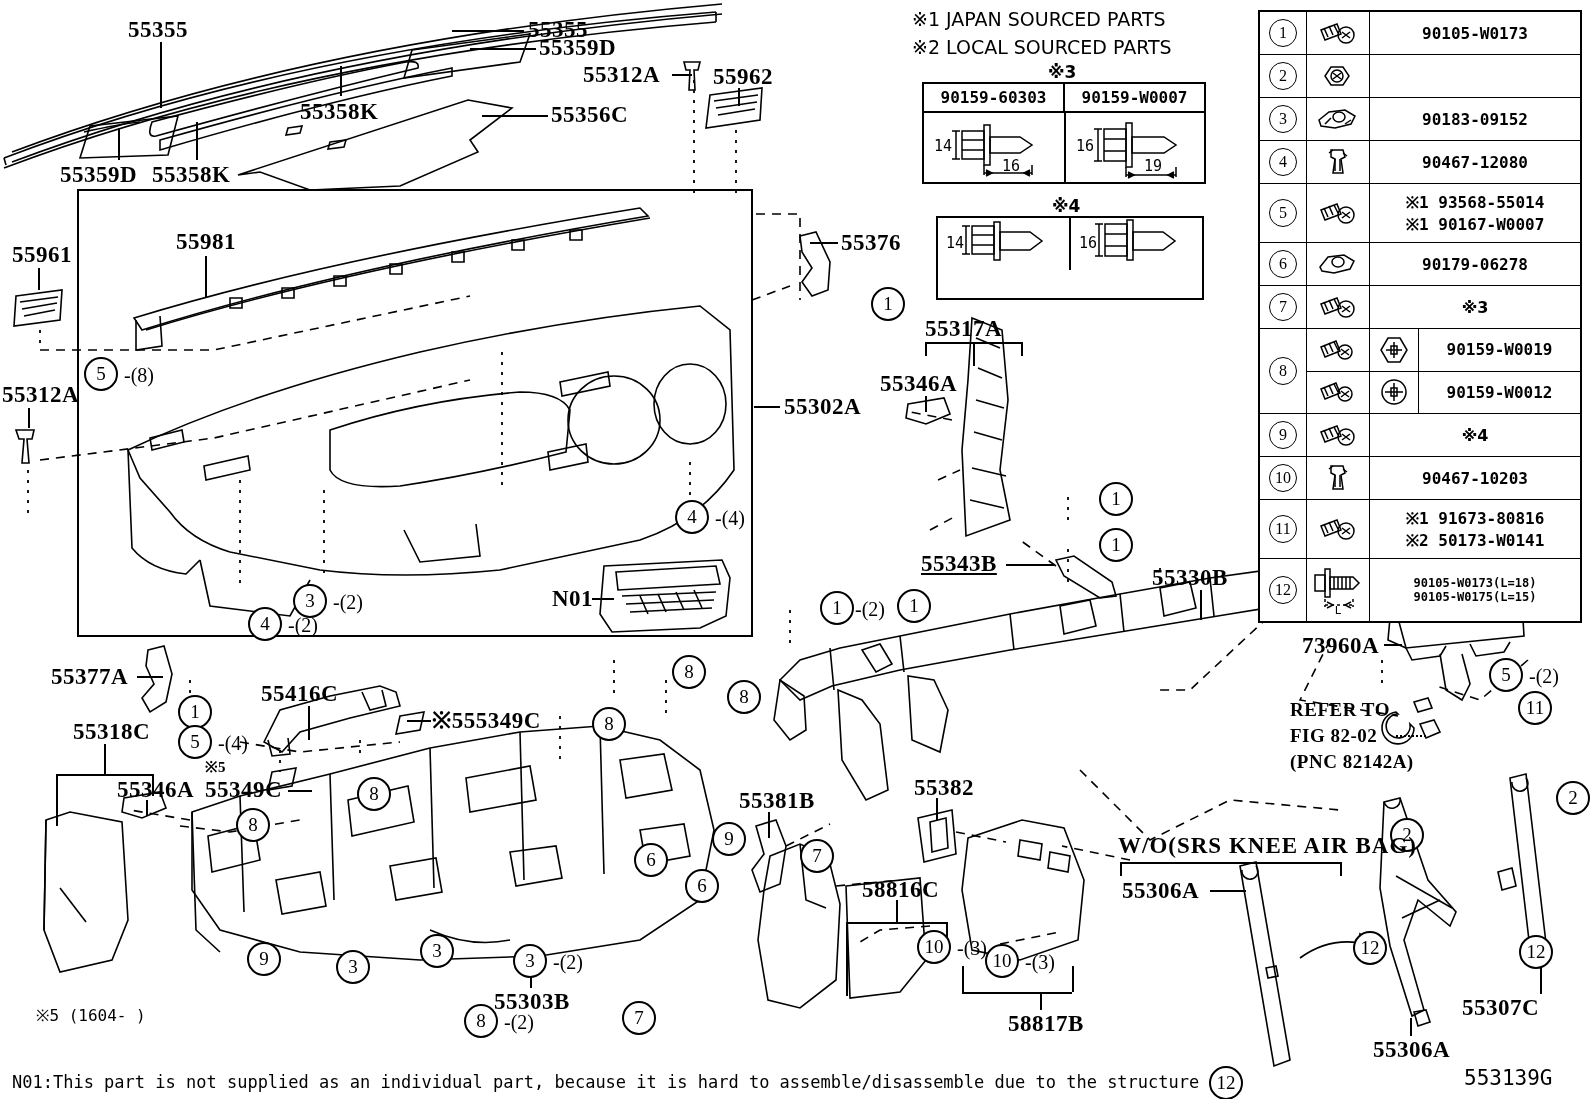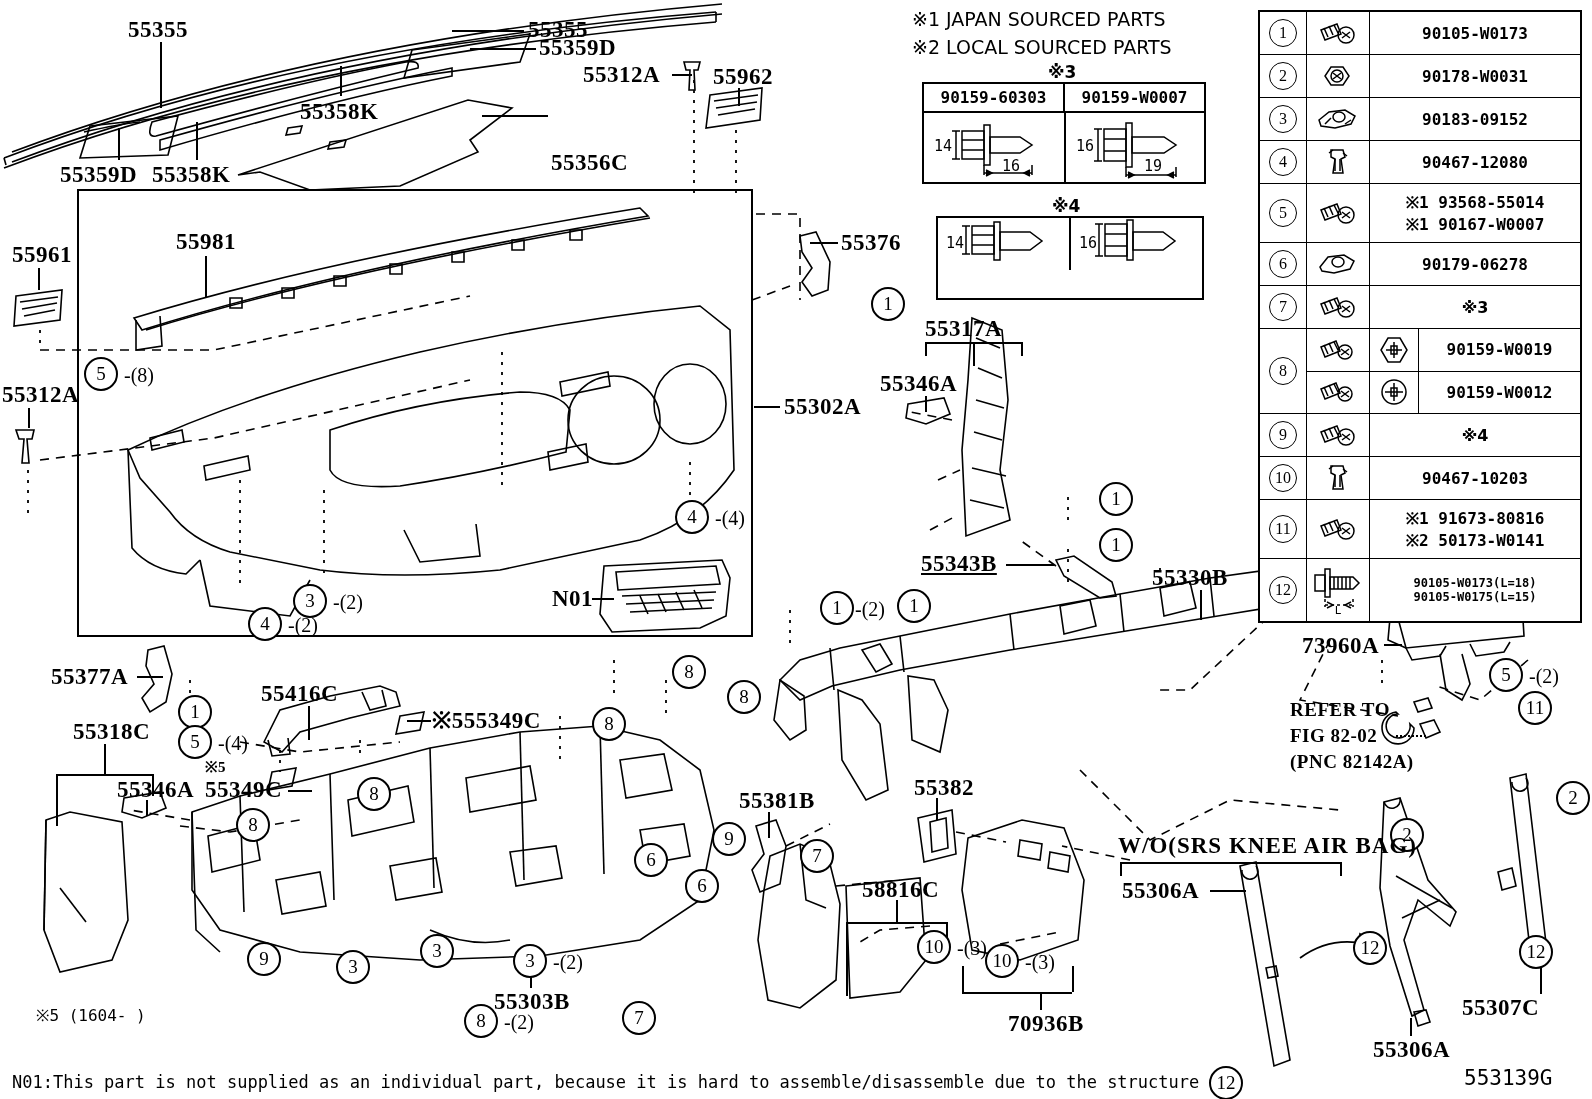--- a/index.html
+++ b/index.html
@@ -364,21 +364,21 @@
       <path d="M560 716 L 560 760"></path>
       <path d="M1160 568 L 1160 586"></path>
     </g>
   </svg>
 
   <div>
     <div class="lbl" style="left:128px;top:18px;">55355</div>
     <div class="lbl" style="left:528px;top:18px;">55355</div>
     <div class="lbl" style="left:539px;top:36px;">55359D</div>
     <div class="lbl" style="left:300px;top:100px;">55358K</div>
-    <div class="lbl" style="left:551px;top:103px;margin-top:48px;">55356C</div>
+    <div class="lbl" style="left:551px;top:103px;">55356C</div>
     <div class="lbl" style="left:60px;top:163px;">55359D</div>
     <div class="lbl" style="left:152px;top:163px;">55358K</div>
     <div class="lbl" style="left:583px;top:63px;">55312A</div>
     <div class="lbl" style="left:713px;top:65px;">55962</div>
     <div class="lbl" style="left:12px;top:243px;">55961</div>
     <div class="lbl" style="left:176px;top:230px;">55981</div>
     <div class="lbl" style="left:2px;top:383px;">55312A</div>
     <div class="lbl" style="left:784px;top:395px;">55302A</div>
     <div class="lbl" style="left:552px;top:587px;">N01</div>
     <div class="lbl" style="left:841px;top:231px;">55376</div>
@@ -390,21 +390,21 @@
     <div class="lbl" style="left:51px;top:665px;">55377A</div>
     <div class="lbl" style="left:261px;top:682px;">55416C</div>
     <div class="lbl" style="left:73px;top:720px;">55318C</div>
     <div class="lbl" style="left:117px;top:778px;">55346A</div>
     <div class="lbl" style="left:432px;top:709px;">※555349C</div>
     <div class="lbl" style="left:205px;top:778px;">55349C</div>
     <div class="lbl xs" style="left:205px;top:760px;">※5</div>
     <div class="lbl" style="left:739px;top:789px;">55381B</div>
     <div class="lbl" style="left:914px;top:776px;">55382</div>
     <div class="lbl" style="left:862px;top:878px;">58816C</div>
-    <div class="lbl" style="left:1008px;top:1012px;">70936B</div>
+    <div class="lbl" style="left:1008px;top:1012px;">58817B</div>
     <div class="lbl" style="left:494px;top:990px;">55303B</div>
     <div class="lbl" style="left:1122px;top:879px;">55306A</div>
     <div class="lbl" style="left:1373px;top:1038px;">55306A</div>
     <div class="lbl" style="left:1462px;top:996px;">55307C</div>
 
     <div class="ln v" style="left:160px;top:42px;height:66px;"></div>
     <div class="ln h" style="left:452px;top:30px;width:72px;"></div>
     <div class="ln h" style="left:470px;top:48px;width:66px;"></div>
     <div class="ln v" style="left:340px;top:66px;height:30px;"></div>
     <div class="ln h" style="left:482px;top:115px;width:66px;"></div>
@@ -638,23 +638,20 @@
         <div class="numcircle">2</div>
       </div>
       <div class="lic">
         <svg width="42" height="26" viewBox="0 0 42 26">
             <g fill="none" stroke="#000" stroke-width="1.5">
           <path d="M14 4 L26 4 L32 13 L26 22 L14 22 L8 13 Z"></path>
               <circle cx="20" cy="13" r="6"></circle>
           <path d="M16 10 L24 16 M24 10 L16 16"></path>
             </g>
           </svg>
-      </div>
-      <div class="lpn">
-        <span>90178-W0031</span>
       </div>
     </div>
 
     <div class="lrow">
       <div class="lnum">
         <div class="numcircle">3</div>
       </div>
       <div class="lic">
         <svg width="46" height="26" viewBox="0 0 46 26">
             <g fill="none" stroke="#000" stroke-width="1.5">

